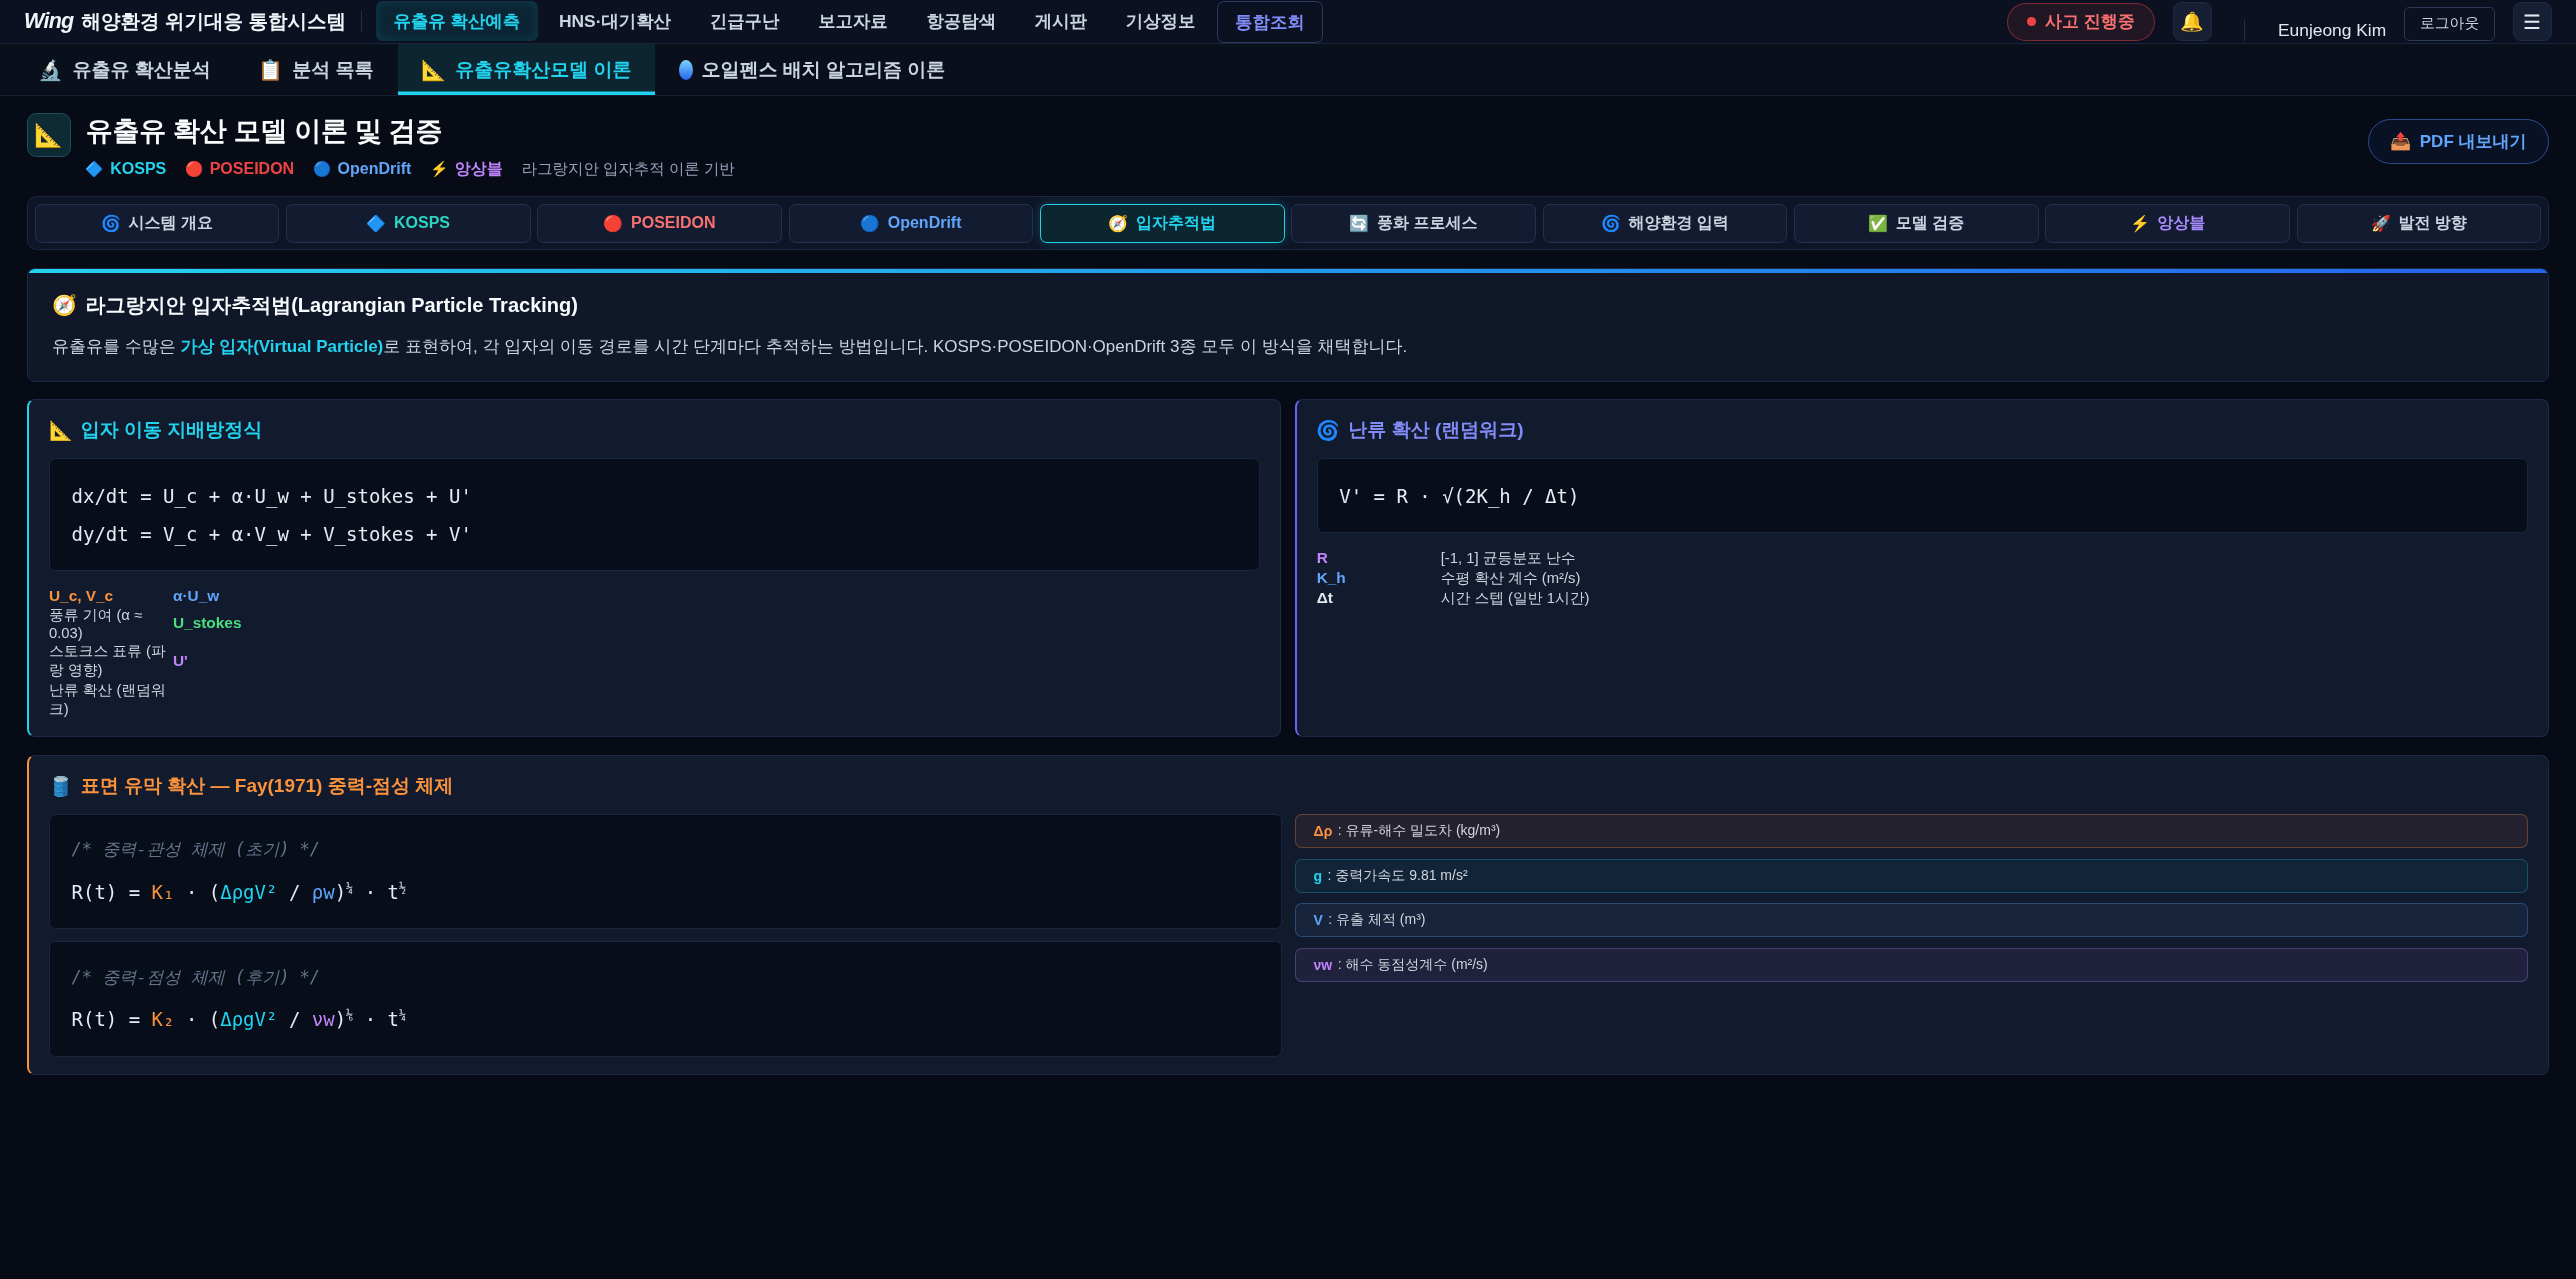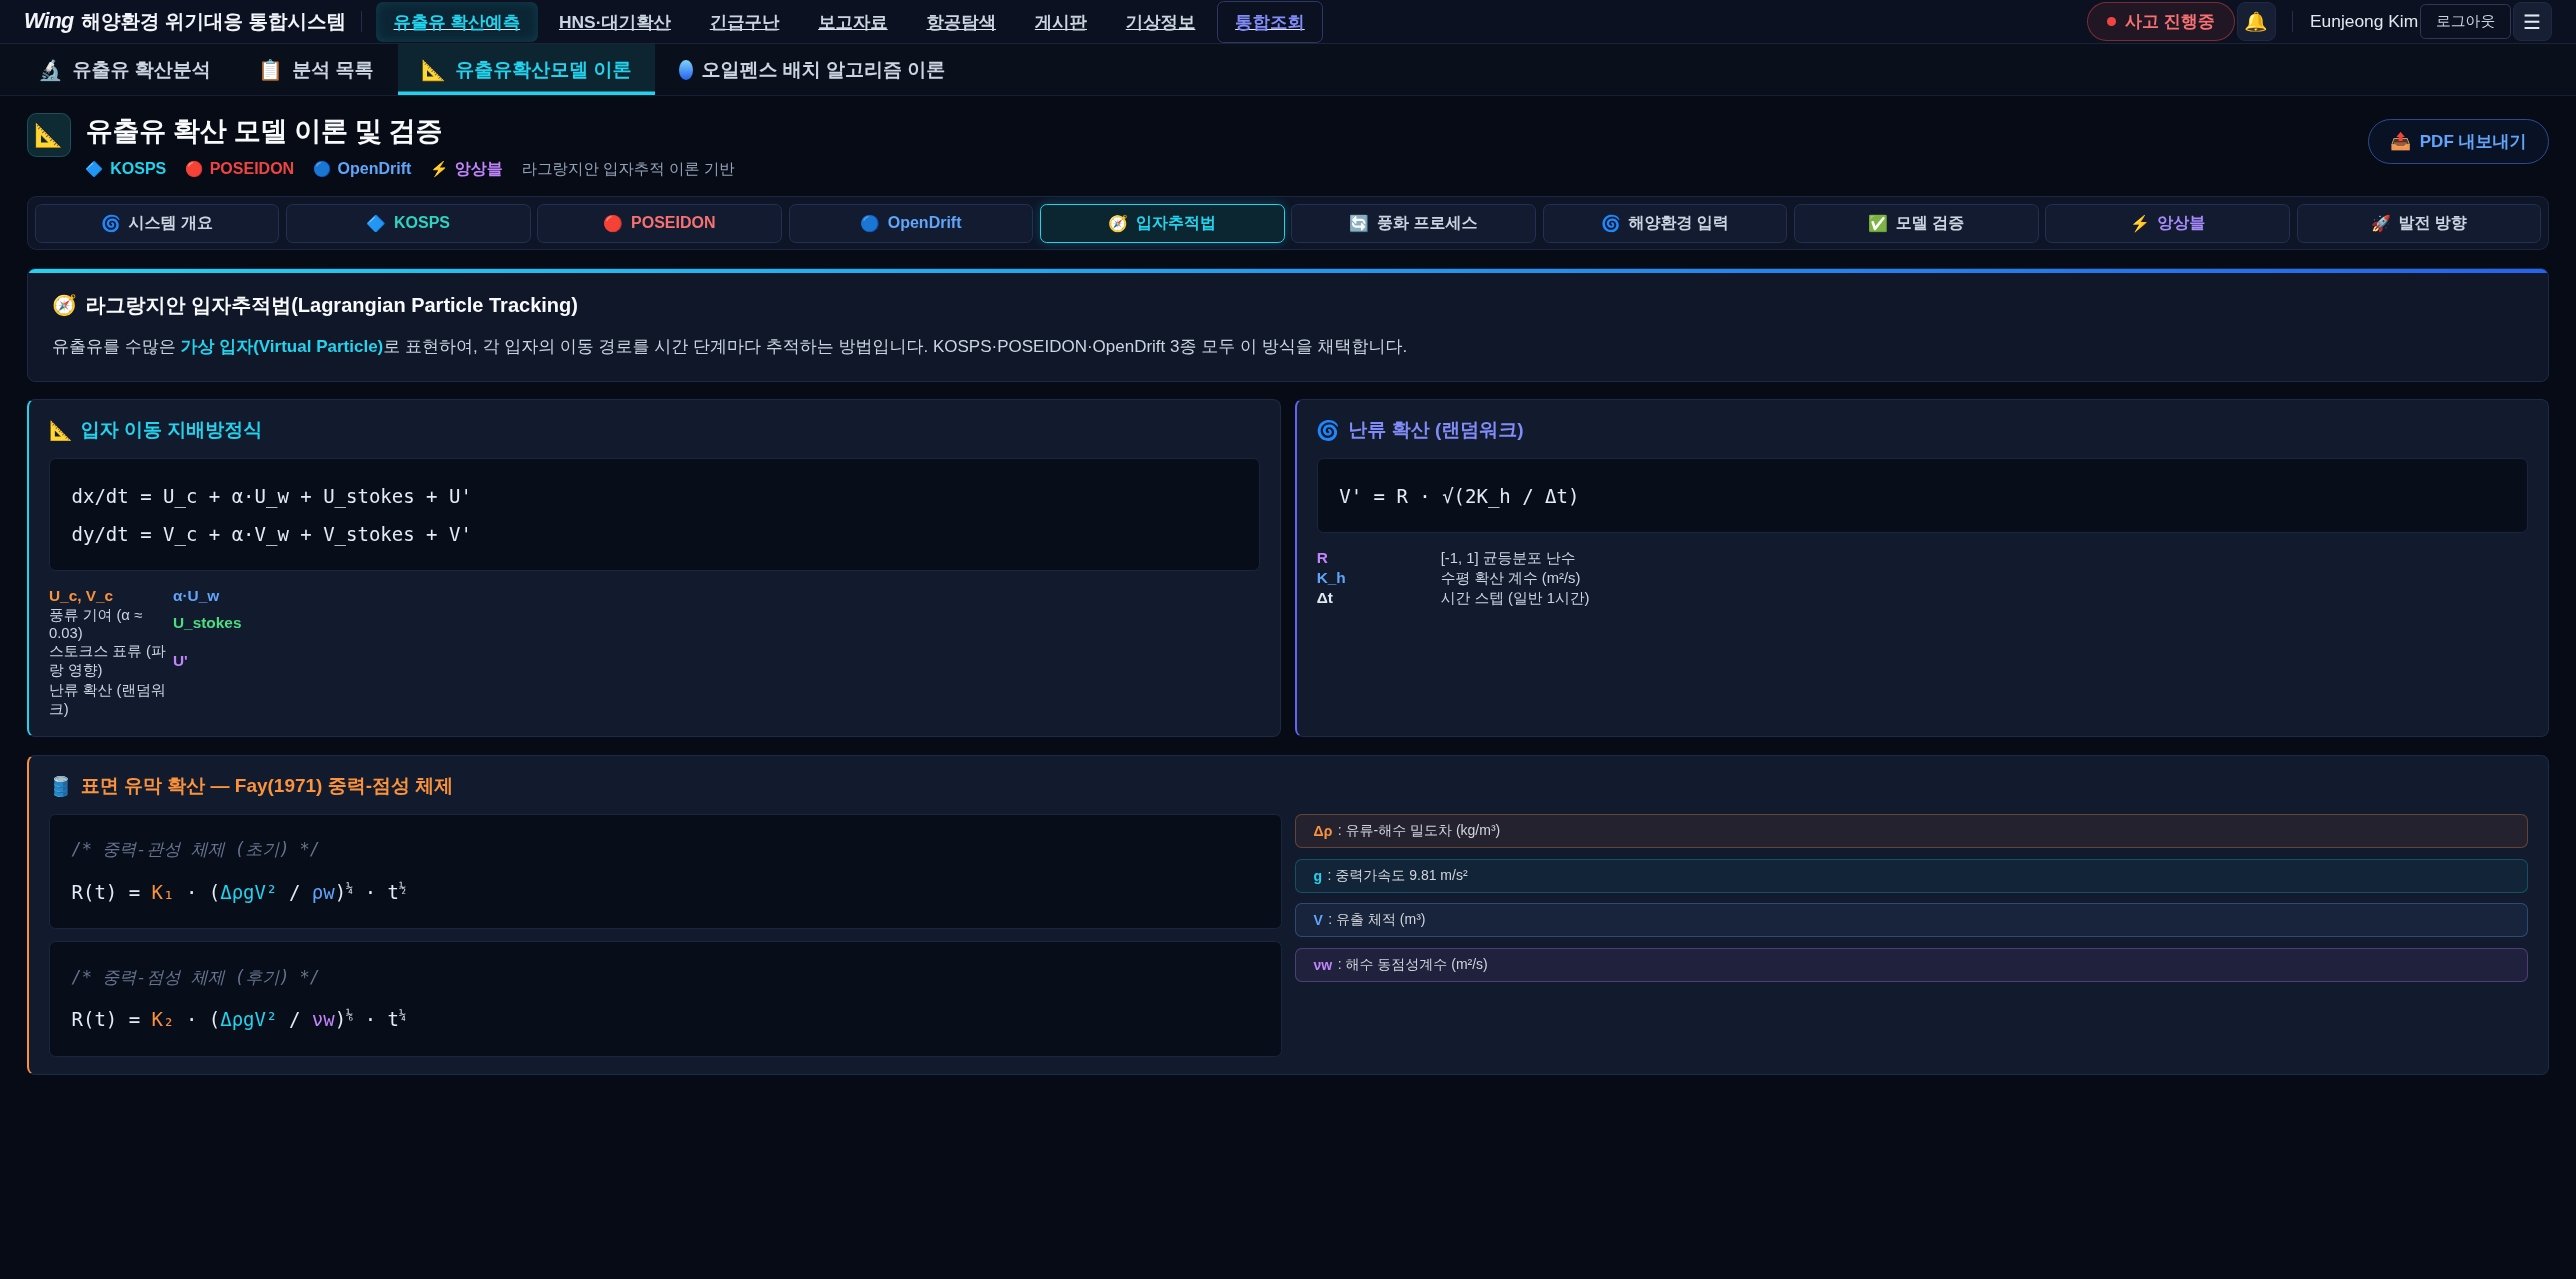--- a/index.html
+++ b/index.html
@@ -6,27 +6,27 @@
   html,body { width:2576px; height:1279px; background:#070b15; overflow:hidden;
               font-family:"Liberation Sans", sans-serif; color:#e2e8f0; }
 
   
   .top-header { height:44px; background:#0b1120; border-bottom:0.7px solid #1a2337;
                 display:flex; align-items:center; padding:0 24px; }
   .logo-wrap { display:flex; align-items:baseline; gap:8px; white-space:nowrap; }
   .logo-mark { font-size:21.5px; font-weight:800; font-style:italic; letter-spacing:-0.7px; color:#f1f5f9; }
   .logo-title { font-size:19.5px; font-weight:800; color:#f1f5f9; }
   .vdiv { width:0.7px; height:21.5px; background:#243049; margin:0 14.8px; flex:none; }
-  .main-nav { display:flex; align-items:center; gap:4px;text-decoration:underline; }
+  .main-nav { display:flex; align-items:flex-start; gap:4px; }
   .nav-item { font-size:17.4px; font-weight:700; color:#cbd5e1; padding:8px 17.4px;
               border-radius:6.7px; cursor:pointer; white-space:nowrap; }
   .nav-item.active { color:#22d3ee; background:rgba(34,211,238,.10);
                      box-shadow:0 0 12px rgba(34,211,238,.15) inset; }
   .nav-item.outline { color:#818cf8; border:0.7px solid #2c3a63; }
-  .header-right { margin-left:auto; display:flex; align-items:center; gap:2px; }
+  .header-right { margin-left:auto; display:flex; align-items:flex-end; gap:18px; }
   .incident-badge { display:flex; align-items:center; gap:9.4px; padding:6.7px 19px;
                     border-radius:670px; border:0.7px solid rgba(239,68,68,.45);
                     background:rgba(239,68,68,.10); color:#f87171; font-weight:700;
                     font-size:17px; cursor:pointer; white-space:nowrap; }
   .incident-dot { width:8.7px; height:8.7px; border-radius:50%; background:#ef4444; }
   .icon-btn { width:39px; height:39px; border-radius:8px; background:#161f33;
               display:flex; align-items:center; justify-content:center; font-size:19px;
               cursor:pointer; border:0.7px solid #1e2a44; }
   .user-name { font-size:17.4px; color:#e2e8f0; }
   .logout-btn { font-size:14.8px; color:#cbd5e1; border:0.7px solid #2c3a57; background:transparent;

